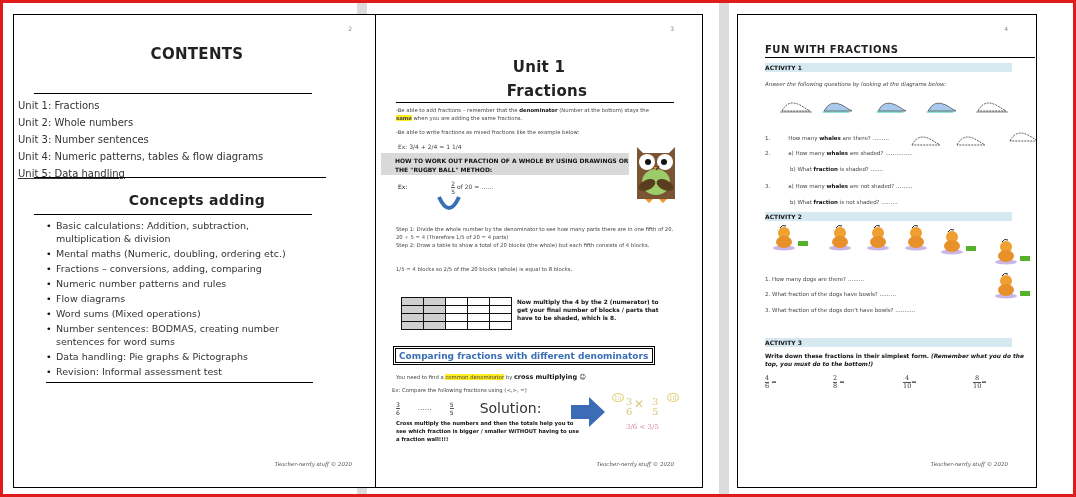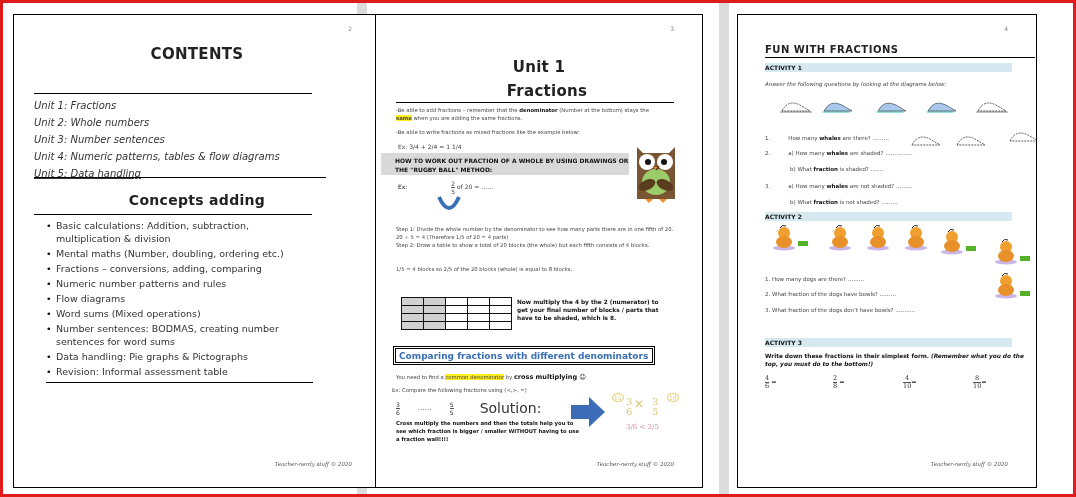--- a/index.html
+++ b/index.html
@@ -9,21 +9,21 @@
   .gutter { position: absolute; top: 0; bottom: 0; width: 10px; background: #dcdcdc; }
   .page { position: absolute; top: 14px; height: 474px; border: 1.5px solid #000; background: #fff; overflow: hidden; }
   .pnum { position: absolute; right: 28px; top: 10px; font-size: 6px; color: #888; }
   .footer { position: absolute; right: 28px; bottom: 20px; font-family: "DejaVu Serif", serif; font-style: italic; font-size: 5.5px; color: #555; }
   .title-cartoon { font-family: "DejaVu Sans", sans-serif; font-weight: bold; text-align: center; letter-spacing: 0.3px; }
 
   
   #p1 { left: 13px; width: 368px; }
   #p1 .h { position: absolute; top: 30px; left: 0; right: 0; font-size: 15px; }
   #p1 .rule { position: absolute; left: 20px; height: 1px; background: #000; }
-  #p1 .units { position: absolute; top: 82px; left: 20px; font-size: 10px; line-height: 17px; color: #333; font-style: italic; }
+  #p1 .units { position: absolute; top: 82px; left: 4px; font-size: 10px; line-height: 17px; color: #333; }
   #p1 .concepts { position: absolute; top: 177px; left: 0; right: 0; font-size: 14px; }
   #p1 ul { position: absolute; top: 205px; left: 32px; width: 270px; font-size: 9.5px; line-height: 12.5px; color: #333; list-style: none; }
   #p1 li { padding-left: 10px; position: relative; margin-bottom: 2.6px; }
   #p1 li::before { content: "•"; position: absolute; left: 0; color: #111; }
 
   
   #p2 { left: 375px; width: 328px; }
   #p2 .h1 { position: absolute; top: 43px; left: 0; right: 0; font-size: 15px; }
   #p2 .h2 { position: absolute; top: 67px; left: 16px; right: 0; font-size: 15px; }
   #p2 .rule { position: absolute; top: 87px; left: 20px; width: 278px; height: 1px; background: #000; }
@@ -68,28 +68,28 @@
     <div>Unit 2: Whole numbers</div>
     <div>Unit 3: Number sentences</div>
     <div>Unit 4: Numeric patterns, tables &amp; flow diagrams</div>
     <div style="text-decoration:underline">Unit 5: Data handling</div>
   </div>
   <div class="rule" style="top:162px;width:292px"></div>
   <div class="concepts title-cartoon">Concepts adding</div>
   <div class="rule" style="top:199px;width:278px"></div>
   <ul>
     <li>Basic calculations: Addition, subtraction, multiplication &amp; division</li>
-    <li>Mental maths (Number, doubling, ordering etc.)</li>
+    <li>Mental maths (Numeric, doubling, ordering etc.)</li>
     <li>Fractions – conversions, adding, comparing</li>
     <li>Numeric number patterns and rules</li>
     <li>Flow diagrams</li>
     <li>Word sums (Mixed operations)</li>
     <li>Number sentences: BODMAS, creating number sentences for word sums</li>
     <li>Data handling: Pie graphs &amp; Pictographs</li>
-    <li>Revision: Informal assessment table</li>
+    <li>Revision: Informal assessment test</li>
   </ul>
   <div class="rule" style="top:367px;left:32px;width:267px"></div>
   <div class="footer">Teacher-nerdy stuff © 2020</div>
 </div>
 
 <div class="page" id="p2">
   <div class="pnum">3</div>
   <div class="h1 title-cartoon">Unit 1</div>
   <div class="h2 title-cartoon">Fractions</div>
   <div class="rule"></div>

